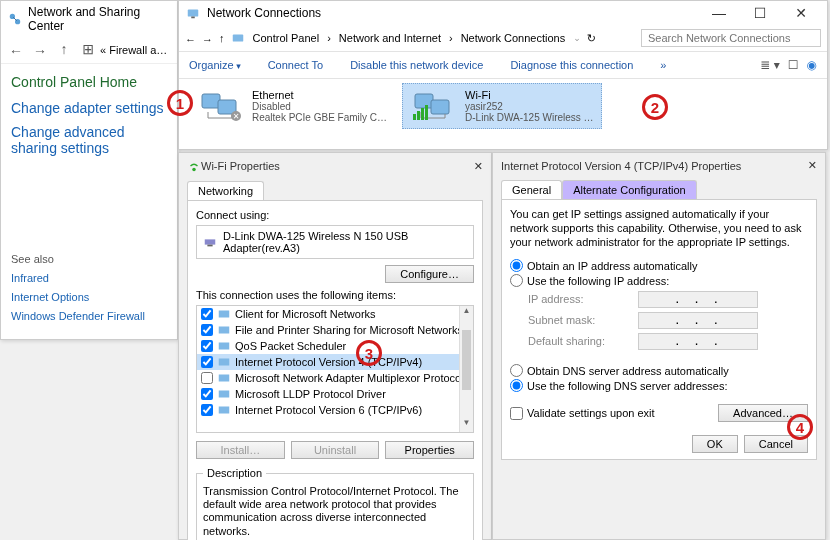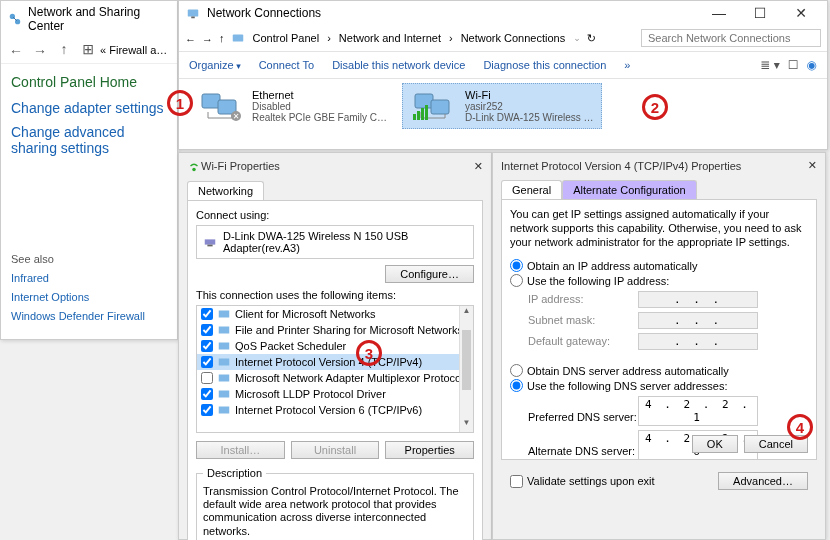--- a/index.html
+++ b/index.html
@@ -20,21 +20,21 @@
   #w1 .side a { display:block; margin:8px 0; color:#1a63b3; text-decoration:none; }
   #w1 .side .header { color:#206b2f; margin-bottom:10px; }
   #w1 .see-also { position:absolute; bottom:10px; left:10px; font-size:11px; color:#555;}
   #w1 .see-also a { display:block; margin:7px 0; color:#1a63b3; text-decoration:none;}
 
   
   #w2 { left:178px; top:0; width:650px; height:150px; }
   #w2 .nav { display:flex; align-items:center; gap:6px; padding:4px 6px; border-bottom:1px solid #e3e3e3; font-size:11px;}
   #w2 .crumb { margin:0 2px; }
   #w2 .search { margin-left:auto; border:1px solid #ccc; padding:2px 6px; color:#888; width:180px; font-size:11px; }
-  #w2 .cmdbar { display:flex; gap:18px; padding:6px 10px; font-size:11px; color:#2158a6; border-bottom:1px solid #e3e3e3; align-items:center;}
+  #w2 .cmdbar { display:flex; gap:27px; padding:6px 10px; font-size:11px; color:#2158a6; border-bottom:1px solid #e3e3e3; align-items:center;}
   #w2 .cmdbar .drop::after { content:" ▾"; font-size:9px;}
   #w2 .right-icons { margin-left:auto; display:flex; gap:8px; color:#555; font-size:12px;}
   #w2 .items { display:flex; gap:8px; padding:4px 10px; font-size:11px;}
   .conn { display:flex; align-items:center; gap:8px; padding:4px 6px; border:1px solid transparent; min-width:200px;}
   .conn.sel { background:#c5dff9; border:1px dotted #7aa6d4; }
   .conn .icon { width:48px; height:36px; }
   .conn .txt .t { color:#000; }
   .conn .txt .s { color:#555; font-size:10px; }
   svg { display:block; }
 
@@ -307,36 +307,32 @@
         <input type="radio" checked="" style="">
         <span>Obtain an IP address automatically</span>
       </div>
     <div class="radio-row">
         <input type="radio" style="">
         <span>Use the following IP address:</span>
       </div>
     <div class="rows">
       <div><span class="lbl">IP address:</span><span class="dotbox dis"> .  .  . </span></div>
       <div><span class="lbl">Subnet mask:</span><span class="dotbox dis"> .  .  . </span></div>
-      <div><span class="lbl">Default gateway:</span><span class="dotbox dis"> .  .  . </span></div>
+      <div><span class="lbl">Default sharing:</span><span class="dotbox dis"> .  .  . </span></div>
     </div>
 
     <div style="height:8px"></div>
     <div class="radio-row">
         <input type="radio" style="">
         <span>Obtain DNS server address automatically</span>
       </div>
     <div class="radio-row">
         <input type="radio" checked="" style="">
         <span>Use the following DNS server addresses:</span>
       </div>
-    <div class="rows">
-      <div><span class="lbl on">Preferred DNS server:</span><span class="dotbox">4 . 2 . 2 . 1</span></div>
-      <div><span class="lbl on">Alternate DNS server:</span><span class="dotbox">4 . 2 . 2 . 6</span></div>
-    </div>
 
     <div class="radio-row" style="margin-top:12px">
         <input type="checkbox" style="">
         <span>Validate settings upon exit</span>
       <button class="btn" style="margin-left:auto">Advanced…</button>
     </div>
 
     <div class="btnbar">
       <button class="btn">OK</button>
       <button class="btn">Cancel</button>

